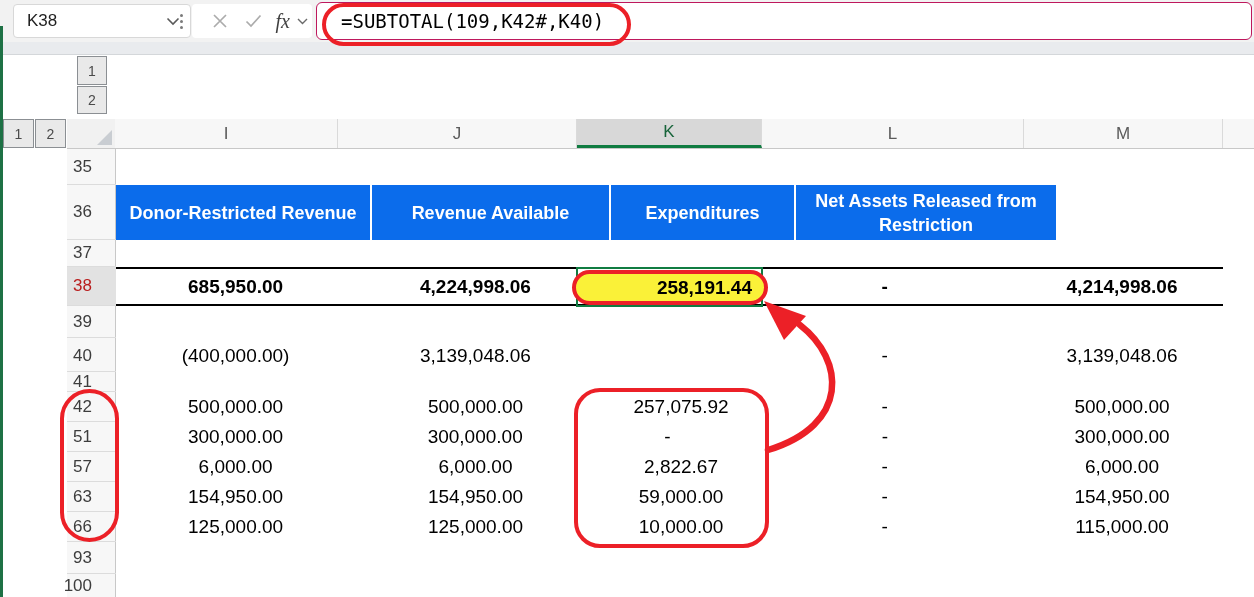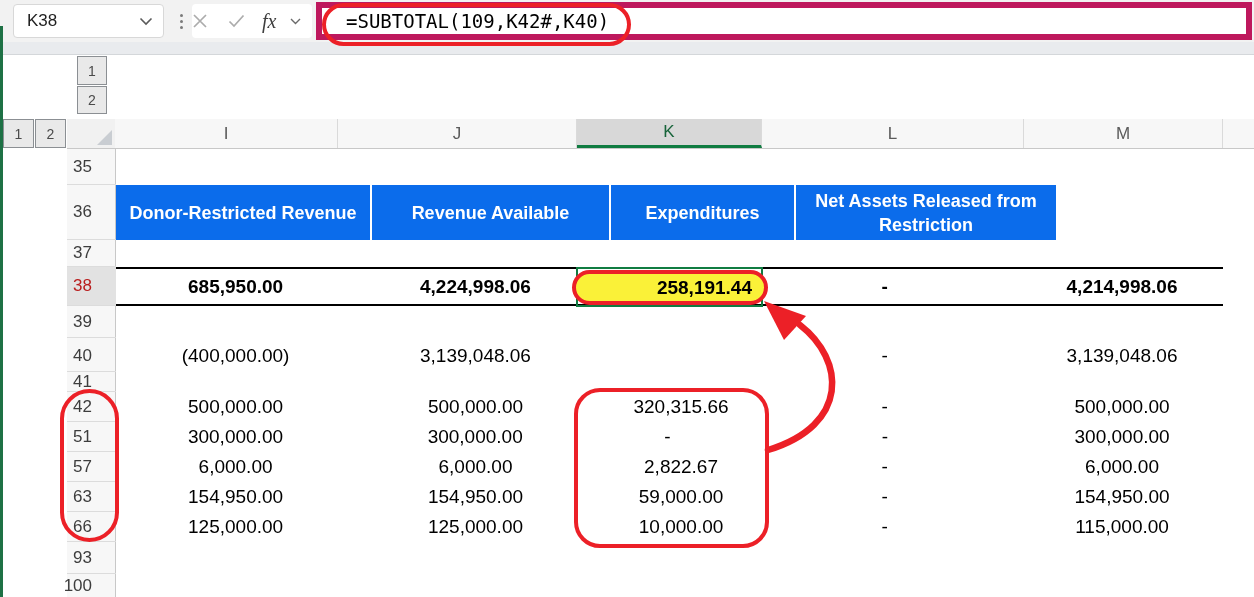--- a/index.html
+++ b/index.html
@@ -1,33 +1,33 @@
 <!DOCTYPE html>
 <html><head>
 <meta charset="utf-8">
 <style>
   * { margin:0; padding:0; box-sizing:border-box; }
   body { font-family:"Liberation Sans", sans-serif; background:#fff; }
   .screen { position:relative; width:1254px; height:597px; background:#fff; overflow:hidden; }
 
   
   .topbar { position:absolute; left:0; top:0; width:1254px; height:42px; background:#F2F2F2; }
-  .namebox { position:absolute; left:13px; top:4px; width:151px; height:34px; background:#fff;
+  .namebox { position:absolute; left:13px; top:4px; width:178px; height:34px; background:#fff;
              border:1px solid #D8D8D8; border-radius:4px; display:flex; align-items:center; }
   .namebox .nbtext { font-size:17px; color:#1f1f1f; padding-left:13px; flex:1; }
   .namebox .chev { margin-right:10px; display:flex; }
   .kebab { position:absolute; left:176px; top:8px; width:10px; height:26px; display:flex; flex-direction:column;
            align-items:center; justify-content:center; gap:3px; }
   .kebab i { width:3px; height:3px; border-radius:50%; background:#7A7A7A; }
   .fbtns { position:absolute; left:192px; top:4px; width:120px; height:34px; background:#fff;
            border-radius:4px; display:flex; align-items:center; }
-  .fbtn { display:flex; align-items:center; justify-content:flex-start; }
+  .fbtn { display:flex; align-items:center; justify-content:flex-end; }
   .fx-label { font-family:"Liberation Serif", serif; font-style:italic; font-size:20px; color:#3F3F3F; }
   .finput { position:absolute; left:316px; top:2px; width:936px; height:38px; background:#fff;
-            border:6px solid #be185d; border-radius:0; display:flex; align-items:center; }
+            border:1px solid #be185d; border-radius:6px; display:flex; align-items:center; }
   .finput .ftext { font-family:"DejaVu Sans Mono", monospace; font-size:19px; color:#000; padding-left:24px; white-space:pre; }
   .subbar { position:absolute; left:0; top:42px; width:1254px; height:13px; background:#E9EBEE; border-bottom:1px solid #D4D7DA; }
 
   
   .greenstrip { position:absolute; left:0; top:26px; width:3px; height:571px; background:#1E7145; }
   .outbtn { position:absolute; background:#E9E9E9; border:1px solid #8B8F93; color:#4A4A4A;
             font-size:14px; display:flex; align-items:center; justify-content:center; }
   .selectall { position:absolute; left:67px; top:119px; width:49px; height:30px; background:#F1F1F1;
                border-right:1px solid #C8C8C8; border-bottom:1px solid #C8C8C8; }
   .selectall .tri { position:absolute; right:3px; bottom:3px; width:0; height:0;
@@ -171,21 +171,21 @@
     <div class="cell c1">(400,000.00)</div>
     <div class="cell c2">3,139,048.06</div>
     <div class="cell c3"></div>
     <div class="cell c4 dash">-</div>
     <div class="cell c5">3,139,048.06</div>
   </div>
 
   <div class="row" style="top:392px; height:30px">
     <div class="cell c1">500,000.00</div>
     <div class="cell c2">500,000.00</div>
-    <div class="cell c3">320,315.66</div>
+    <div class="cell c3">257,075.92</div>
     <div class="cell c4 dash">-</div>
     <div class="cell c5">500,000.00</div>
   </div>
 
   <div class="row" style="top:422px; height:30px">
     <div class="cell c1">300,000.00</div>
     <div class="cell c2">300,000.00</div>
     <div class="cell c3 dash">-</div>
     <div class="cell c4 dash">-</div>
     <div class="cell c5">300,000.00</div>

